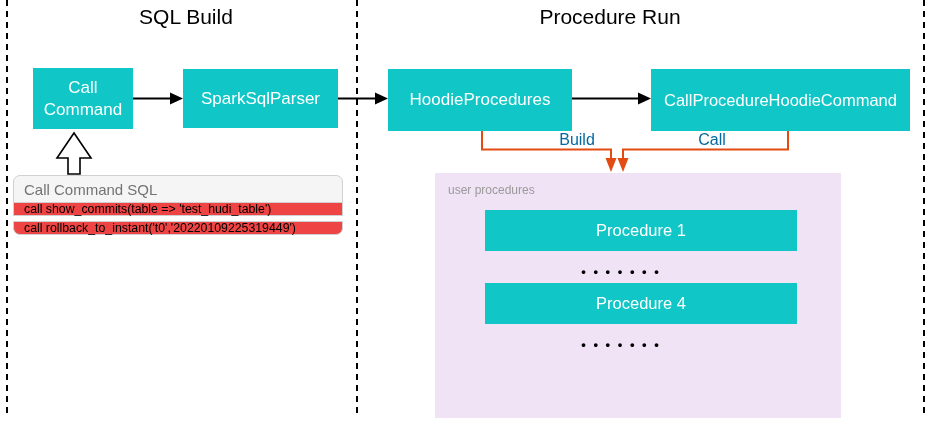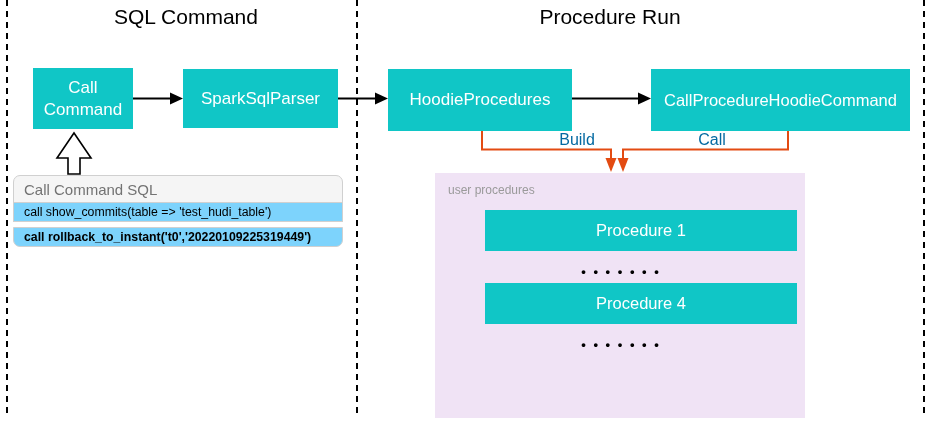--- a/index.html
+++ b/index.html
@@ -23,29 +23,30 @@
   .edge-label{
     position:absolute;width:100px;text-align:center;font-size:16px;color:#0369a1;
   }
   .sql-panel{position:absolute;left:13px;top:175px;width:330px;}
   .sql-header{
     box-sizing:border-box;height:28px;background:#f5f5f5;
     border:1px solid #d0d0d0;border-radius:7px 7px 0 0;
     font-size:15px;color:#737373;display:flex;align-items:center;padding-left:10px;
   }
   .sql-row{
-    box-sizing:border-box;height:20px;background:#7dd3fc;border:1px solid #d0d0d0;
+    box-sizing:border-box;height:14px;background:#ef4444;border:1px solid #d0d0d0;
     font-size:12.3px;color:#000;display:flex;align-items:center;
     padding-left:10px;white-space:nowrap;
   }
   .sql-row.first{margin-top:-1px;}
-  .sql-row.last{margin-top:5px;border-radius:0 0 7px 7px;font-weight:bold;}
+  .sql-row.last{margin-top:5px;border-radius:0 0 7px 7px;}
   .user-procedures{
     position:absolute;left:435px;top:173px;width:370px;height:245px;
     background:#f0e3f5;
+    padding-left:36px;
   }
   .up-label{
     position:absolute;left:13px;top:10px;font-size:12px;color:#9a9a9a;
   }
   .proc-node{
     position:absolute;left:50px;width:312px;height:41px;background:#10c6c6;
     color:#fff;font-size:16.5px;display:flex;align-items:center;justify-content:center;
   }
   .dots{
     position:absolute;left:50px;width:272px;text-align:center;
@@ -55,21 +56,21 @@
 </style>
 </head>
 <body>
 
 <div class="canvas">
 
   <div class="vdash" style="left:6px"></div>
   <div class="vdash" style="left:356px"></div>
   <div class="vdash" style="left:923px"></div>
 
-  <div class="section-title" style="left:76px">SQL Command</div>
+  <div class="section-title" style="left:76px">SQL Build</div>
   <div class="section-title" style="left:500px">Procedure Run</div>
 
   <div class="node" style="left:33px;top:68px;width:100px;height:61px">Call
 Command</div>
   <div class="node" style="left:183px;top:69px;width:155px;height:59px">SparkSqlParser</div>
   <div class="node" style="left:388px;top:69px;width:184px;height:62px">HoodieProcedures</div>
   <div class="node" style="left:651px;top:69px;width:259px;height:62px;font-size:16.5px">CallProcedureHoodieCommand</div>
 
   <div class="edge-label" style="left:527px;top:131px">Build</div>
   <div class="edge-label" style="left:662px;top:131px">Call</div>

